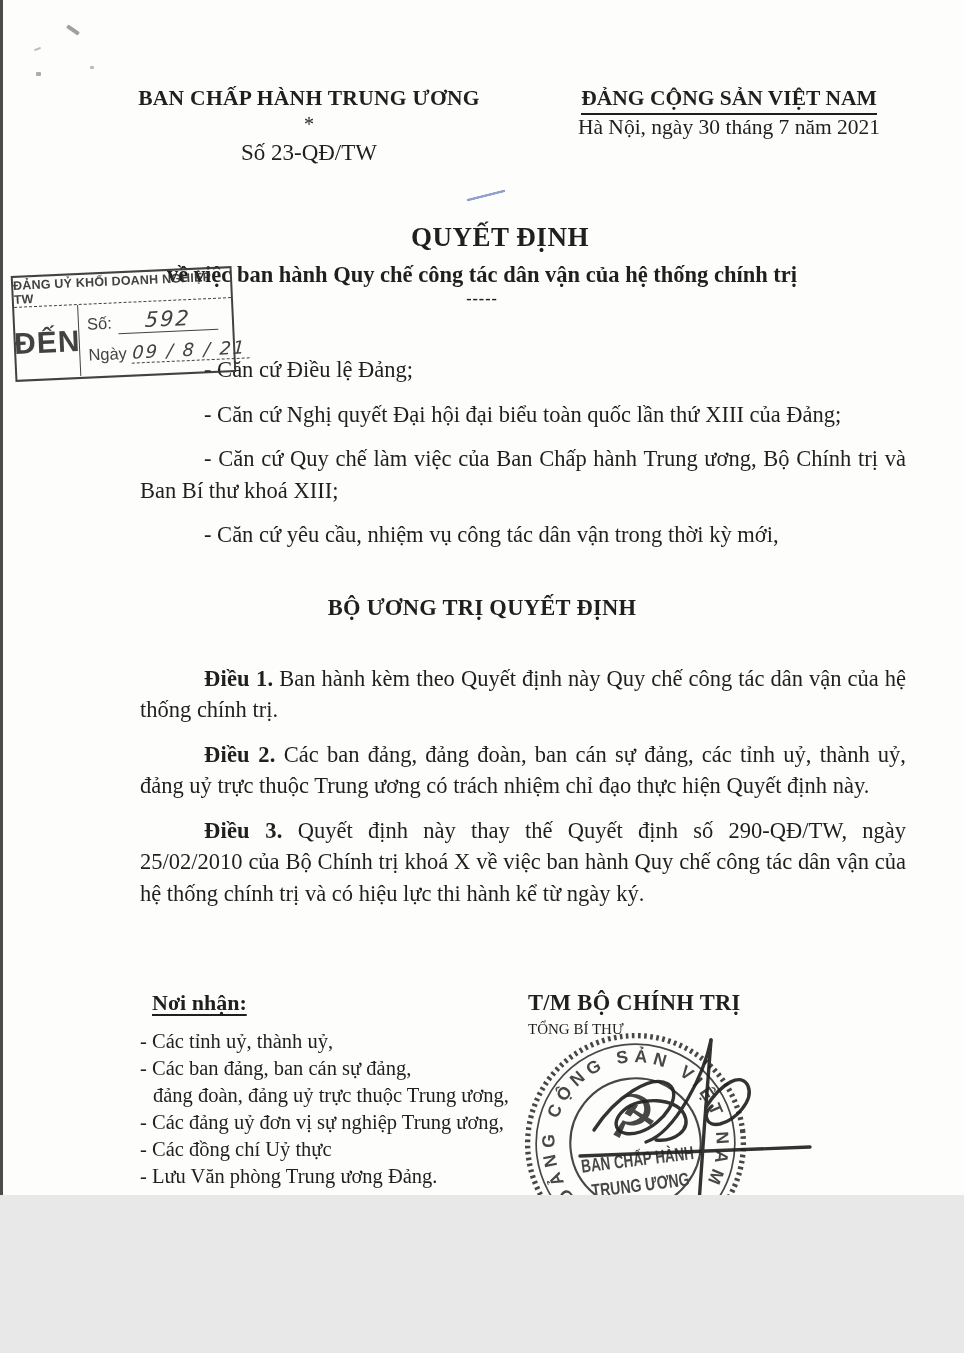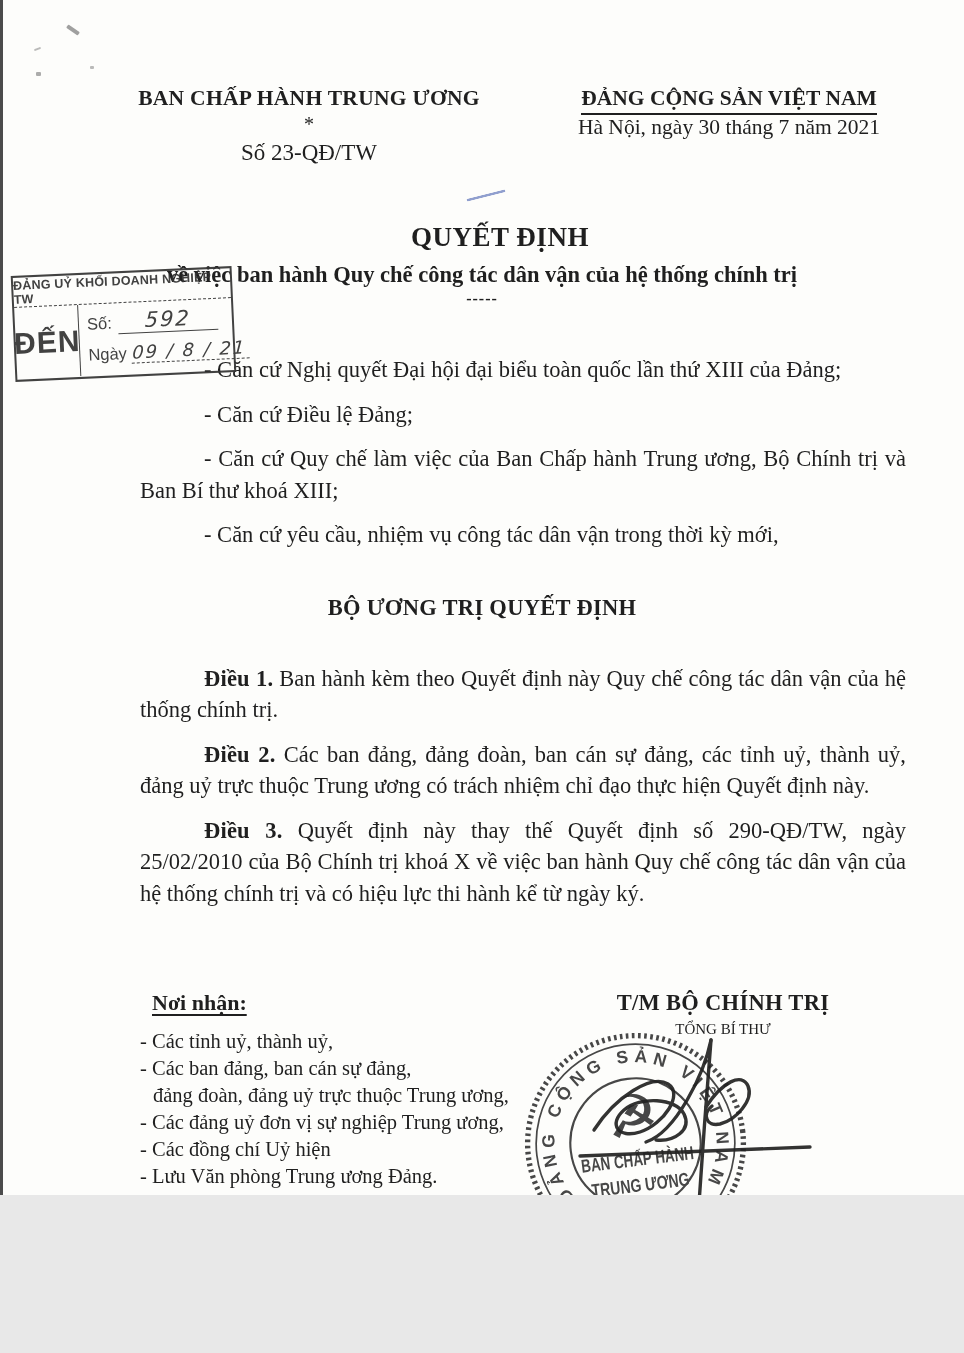--- a/index.html
+++ b/index.html
@@ -62,21 +62,21 @@
   .articles { margin:42px 58px 0 140px; }
   .articles p b { letter-spacing:.2px; }
 
   
   .recipients { position:absolute; left:140px; top:990px; width:400px; }
   .recipients .rec-head { font-weight:bold; font-size:22px; text-decoration:underline;
     text-underline-offset:4px; margin-left:12px; margin-bottom:12px; }
   .recipients .rec-item { font-size:20.5px; line-height:1.32; }
   .recipients .cont { padding-left:13px; }
 
-  .sign-block { position:absolute; left:528px; top:990px; width:390px; text-align:center; z-index:2; }
+  .sign-block { position:absolute; left:528px; top:990px; width:390px; z-index:2; }
   .sign-auth { font-weight:bold; font-size:22.5px; letter-spacing:.3px; }
   .sign-title { font-size:15px; margin-top:5px; }
   .signer-name { position:absolute; left:540px; top:1240px; width:360px; text-align:right;
     font-weight:bold; font-size:24px; z-index:2; }
 
   .seal { position:absolute; left:518px; top:1026px; width:235px; height:235px;
     transform:rotate(-7deg); z-index:3; opacity:.88; }
   .sig  { position:absolute; left:556px; top:1012px; width:280px; height:235px; z-index:4; opacity:.92; }
 
   .footer-code { position:absolute; left:133px; top:1304px;
@@ -123,41 +123,41 @@
         </div>
         <div class="r-row" style="margin-top:8px;">
           <span>Ngày</span>
           <span class="u-dash"><span class="hw" style="font-size:18px;">09 / 8 / 21</span></span>
         </div>
       </div>
     </div>
   </div>
 
   <div class="preamble">
+    <p>- Căn cứ Điều lệ Đảng;</p>
     <p>- Căn cứ Nghị quyết Đại hội đại biểu toàn quốc lần thứ XIII của Đảng;</p>
-    <p>- Căn cứ Điều lệ Đảng;</p>
     <p>- Căn cứ Quy chế làm việc của Ban Chấp hành Trung ương, Bộ Chính trị và Ban Bí thư khoá XIII;</p>
     <p>- Căn cứ yêu cầu, nhiệm vụ công tác dân vận trong thời kỳ mới,</p>
   </div>
 
   <div class="decide-heading">BỘ ƯƠNG TRỊ QUYẾT ĐỊNH</div>
 
   <div class="articles">
     <p><b>Điều 1.</b><span> Ban hành kèm theo Quyết định này Quy chế công tác dân vận của hệ thống chính trị.</span></p>
     <p><b>Điều 2.</b><span> Các ban đảng, đảng đoàn, ban cán sự đảng, các tỉnh uỷ, thành uỷ, đảng uỷ trực thuộc Trung ương có trách nhiệm chỉ đạo thực hiện Quyết định này.</span></p>
     <p><b>Điều 3.</b><span> Quyết định này thay thế Quyết định số 290-QĐ/TW, ngày 25/02/2010 của Bộ Chính trị khoá X về việc ban hành Quy chế công tác dân vận của hệ thống chính trị và có hiệu lực thi hành kể từ ngày ký.</span></p>
   </div>
 
   <div class="recipients">
     <div class="rec-head">Nơi nhận:</div>
     <div class="rec-item">- Các tỉnh uỷ, thành uỷ,</div>
     <div class="rec-item">- Các ban đảng, ban cán sự đảng,</div>
     <div class="rec-item cont">đảng đoàn, đảng uỷ trực thuộc Trung ương,</div>
     <div class="rec-item">- Các đảng uỷ đơn vị sự nghiệp Trung ương,</div>
-    <div class="rec-item">- Các đồng chí Uỷ hiện</div>
+    <div class="rec-item">- Các đồng chí Uỷ thực</div>
     <div class="rec-item">- Lưu Văn phòng Trung ương Đảng.</div>
   </div>
 
   <div class="sign-block">
     <div class="sign-auth">T/M BỘ CHÍNH TRỊ</div>
     <div class="sign-title">TỔNG BÍ THƯ</div>
   </div>
 
   <svg class="seal" viewBox="0 0 220 220">
     <defs>

